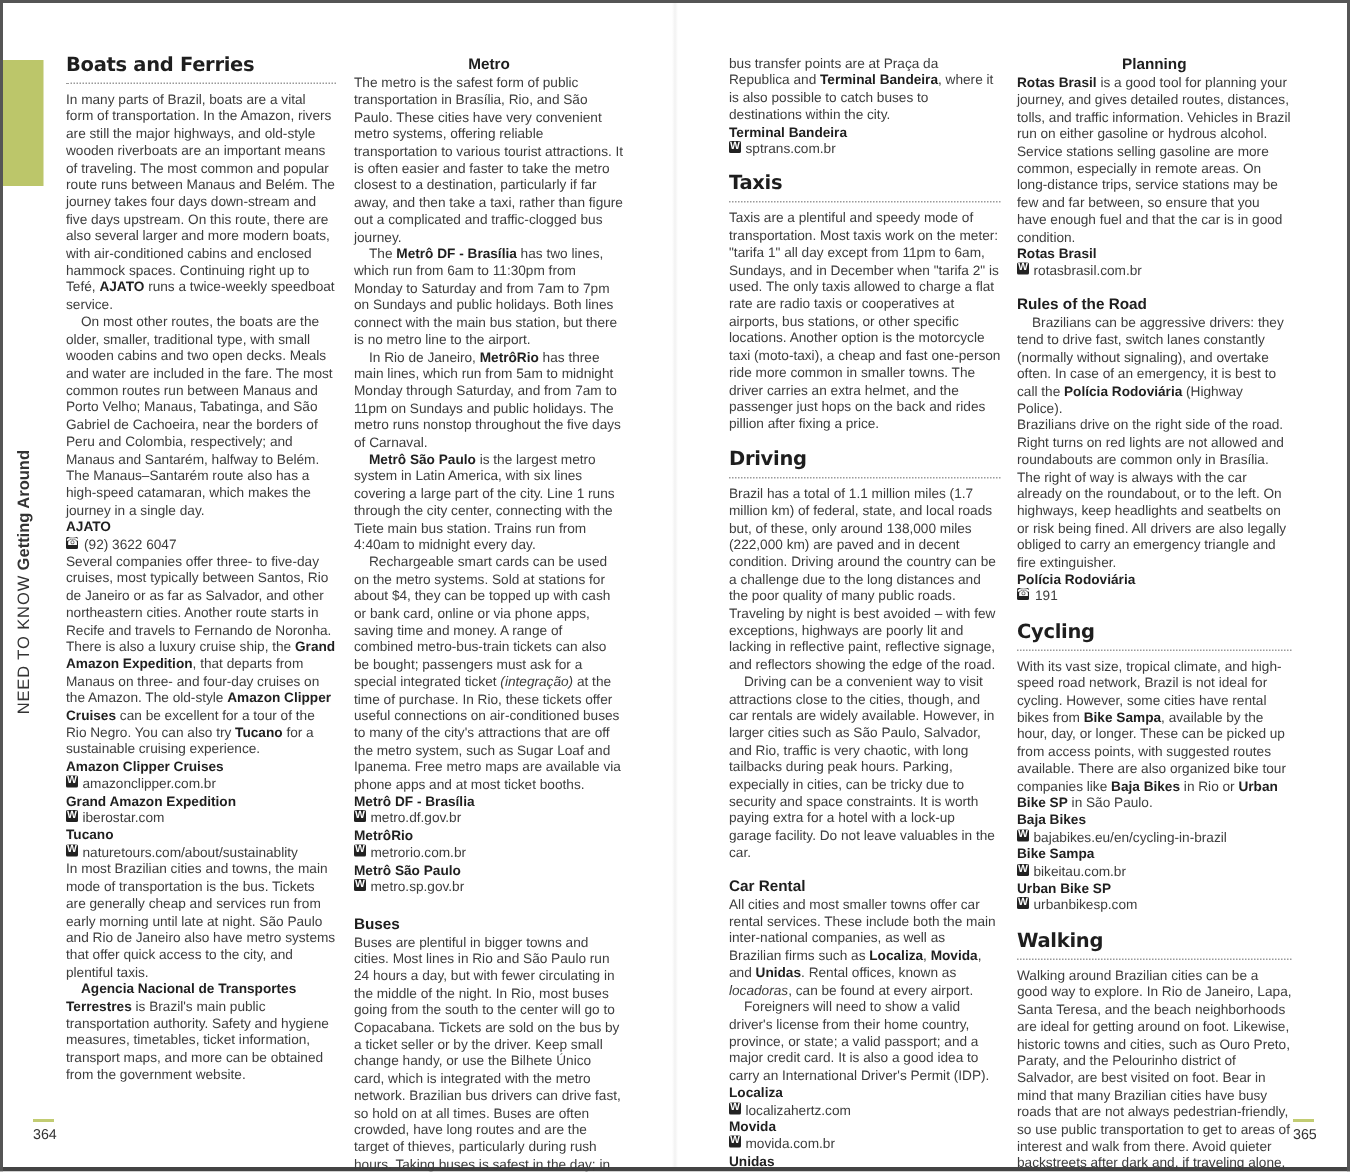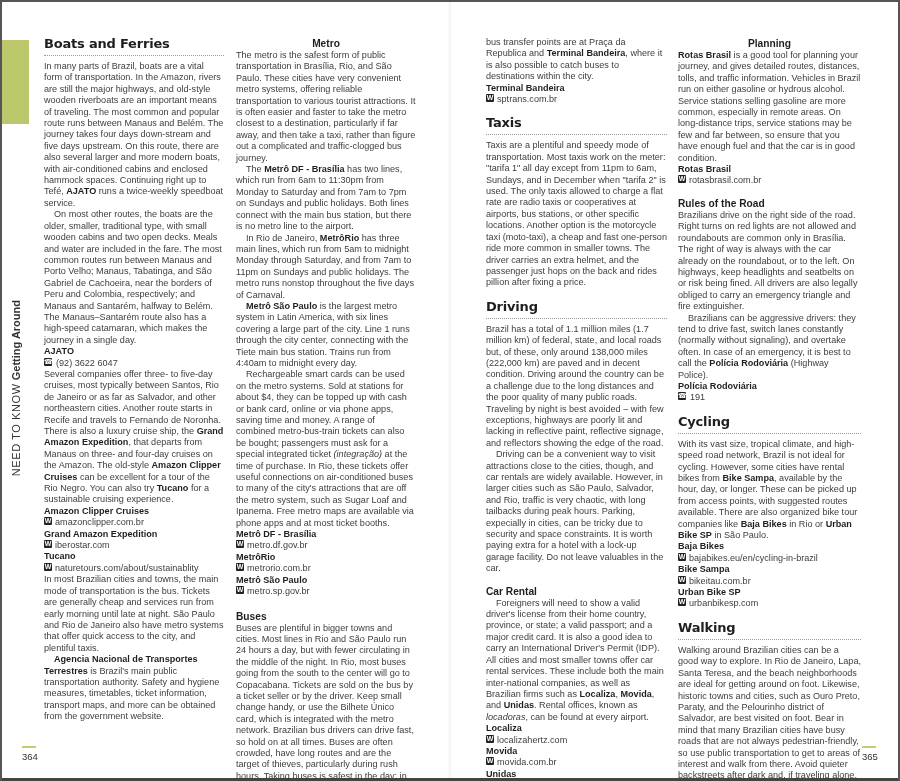--- a/index.html
+++ b/index.html
@@ -132,22 +132,22 @@
       </div>
 
     <h2 class="sec" style="margin-top:10px">Taxis</h2>
     <p class="body">Taxis are a plentiful and speedy mode of transportation. Most taxis work on the meter: "tarifa 1" all day except from 11pm to 6am, Sundays, and in December when "tarifa 2" is used. The only taxis allowed to charge a flat rate are radio taxis or cooperatives at airports, bus stations, or other specific locations. Another option is the motorcycle taxi (moto-taxi), a cheap and fast one-person ride more common in smaller towns. The driver carries an extra helmet, and the passenger just hops on the back and rides pillion after fixing a price.</p>
 
     <h2 class="sec" style="margin-top:10px">Driving</h2>
     <p class="body">Brazil has a total of 1.1 million miles (1.7 million km) of federal, state, and local roads but, of these, only around 138,000 miles (222,000 km) are paved and in decent condition. Driving around the country can be a challenge due to the long distances and the poor quality of many public roads. Traveling by night is best avoided – with few exceptions, highways are poorly lit and lacking in reflective paint, reflective signage, and reflectors showing the edge of the road.</p>
     <p class="body indent">Driving can be a convenient way to visit attractions close to the cities, though, and car rentals are widely available. However, in larger cities such as São Paulo, Salvador, and Rio, traffic is very chaotic, with long tailbacks during peak hours. Parking, expecially in cities, can be tricky due to security and space constraints. It is worth paying extra for a hotel with a lock-up garage facility. Do not leave valuables in the car.</p>
 
     <h3 class="sub" style="margin-top:10px">Car Rental</h3>
+    <p class="body"><span>All cities and most smaller towns offer car rental services. These include both the main inter-national companies, as well as Brazilian firms such as </span><b>Localiza</b><span>, </span><b>Movida</b><span>, and </span><b>Unidas</b><span>. Rental offices, known as </span><i>locadoras</i><span>, can be found at every airport.</span></p>
     <p class="body indent">Foreigners will need to show a valid driver's license from their home country, province, or state; a valid passport; and a major credit card. It is also a good idea to carry an International Driver's Permit (IDP).</p>
-    <p class="body"><span>All cities and most smaller towns offer car rental services. These include both the main inter-national companies, as well as Brazilian firms such as </span><b>Localiza</b><span>, </span><b>Movida</b><span>, and </span><b>Unidas</b><span>. Rental offices, known as </span><i>locadoras</i><span>, can be found at every airport.</span></p>
     <div class="entry-name">Localiza</div>
     <div class="entry-line">
         <span class="w-icon">W</span>
         <span>localizahertz.com</span>
       </div>
     <div class="entry-name">Movida</div>
     <div class="entry-line">
         <span class="w-icon">W</span>
         <span>movida.com.br</span>
       </div>
@@ -160,22 +160,22 @@
   <div class="col col4">
     <h3 class="sub first">Planning</h3>
     <p class="body"><b>Rotas Brasil</b><span> is a good tool for planning your journey, and gives detailed routes, distances, tolls, and traffic information. Vehicles in Brazil run on either gasoline or hydrous alcohol. Service stations selling gasoline are more common, especially in remote areas. On long-distance trips, service stations may be few and far between, so ensure that you have enough fuel and that the car is in good condition.</span></p>
     <div class="entry-name">Rotas Brasil</div>
     <div class="entry-line">
         <span class="w-icon">W</span>
         <span>rotasbrasil.com.br</span>
       </div>
 
     <h3 class="sub" style="margin-top:10px">Rules of the Road</h3>
+    <p class="body indent"><span>Brazilians can be aggressive drivers: they tend to drive fast, switch lanes constantly (normally without signaling), and overtake often. In case of an emergency, it is best to call the </span><b>Polícia Rodoviária</b><span> (Highway Police).</span></p>
     <p class="body">Brazilians drive on the right side of the road. Right turns on red lights are not allowed and roundabouts are common only in Brasília. The right of way is always with the car already on the roundabout, or to the left. On highways, keep headlights and seatbelts on or risk being fined. All drivers are also legally obliged to carry an emergency triangle and fire extinguisher.</p>
-    <p class="body indent"><span>Brazilians can be aggressive drivers: they tend to drive fast, switch lanes constantly (normally without signaling), and overtake often. In case of an emergency, it is best to call the </span><b>Polícia Rodoviária</b><span> (Highway Police).</span></p>
     <div class="entry-name">Polícia Rodoviária</div>
     <div class="entry-line">
         <span class="phone-icon">☎</span>
         <span>191</span>
       </div>
 
     <h2 class="sec" style="margin-top:10px">Cycling</h2>
     <p class="body"><span>With its vast size, tropical climate, and high-speed road network, Brazil is not ideal for cycling. However, some cities have rental bikes from </span><b>Bike Sampa</b><span>, available by the hour, day, or longer. These can be picked up from access points, with suggested routes available. There are also organized bike tour companies like </span><b>Baja Bikes</b><span> in Rio or </span><b>Urban Bike SP</b><span> in São Paulo.</span></p>
     <div class="entry-name">Baja Bikes</div>
     <div class="entry-line">

